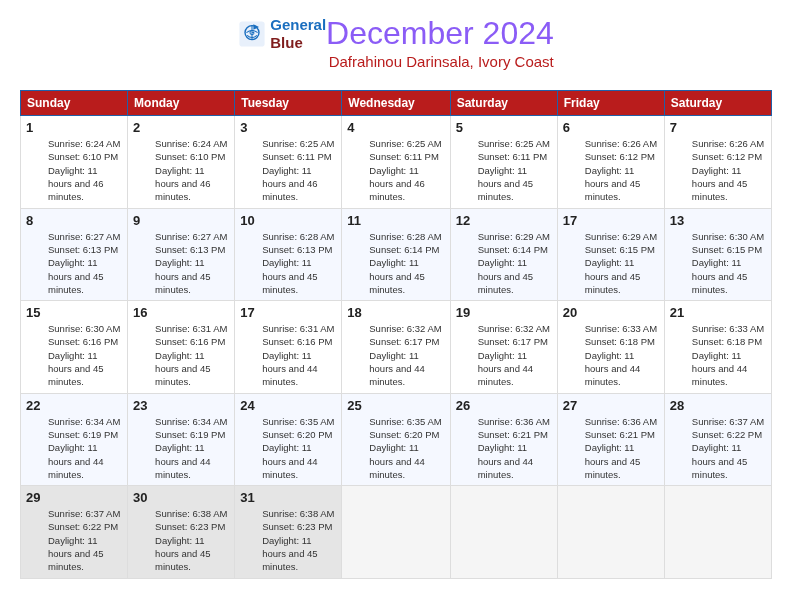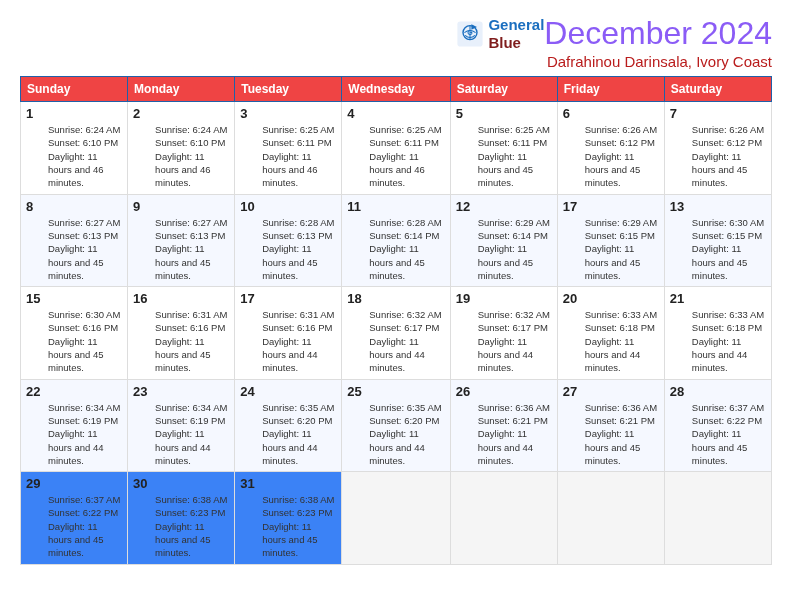--- a/index.html
+++ b/index.html
@@ -11,23 +11,23 @@
       overflow: hidden;
     }
     .page {
       width: 792px;
       min-height: 612px;
       padding: 16px 20px 10px 20px;
       background: #fff;
     }
     .header-area {
       display: flex;
-      justify-content: flex-end;
+      justify-content: center;
       align-items: flex-start;
-      margin-bottom: 6px;
+      margin-bottom: 20px;
     }
     .logo {
       display: flex;
       align-items: center;
       gap: 4px;
     }
     .logo-text {
       font-size: 15px;
       font-weight: bold;
       color: #333;
@@ -53,42 +53,42 @@
       font-size: 15px;
       color: #b91c1c;
       margin-top: 2px;
     }
     .calendar {
       width: 100%;
       border-collapse: collapse;
       font-size: 10px;
     }
     .calendar th {
-      background: #ef4444;
+      background: #b91c1c;
       color: #fff;
       font-size: 12px;
       font-weight: bold;
       padding: 5px 6px;
       text-align: left;
       border: 1px solid #2060a8;
     }
     .calendar td {
       border: 1px solid #ddd;
       vertical-align: top;
       padding: 4px 5px;
       width: 113px;
       height: 82px;
       background: #fff;
       color: #333;
     }
     .calendar tr:nth-child(even) td {
       background: #f5f8ff;
     }
     .calendar tr:last-child td {
-      background: #3b82f6;
+      background: #e5e5e5;
     }
     .day-number {
       font-size: 13px;
       font-weight: bold;
       color: #222;
       display: block;
       margin-bottom: 2px;
     }
     .day-info {
       font-size: 9.5px;

